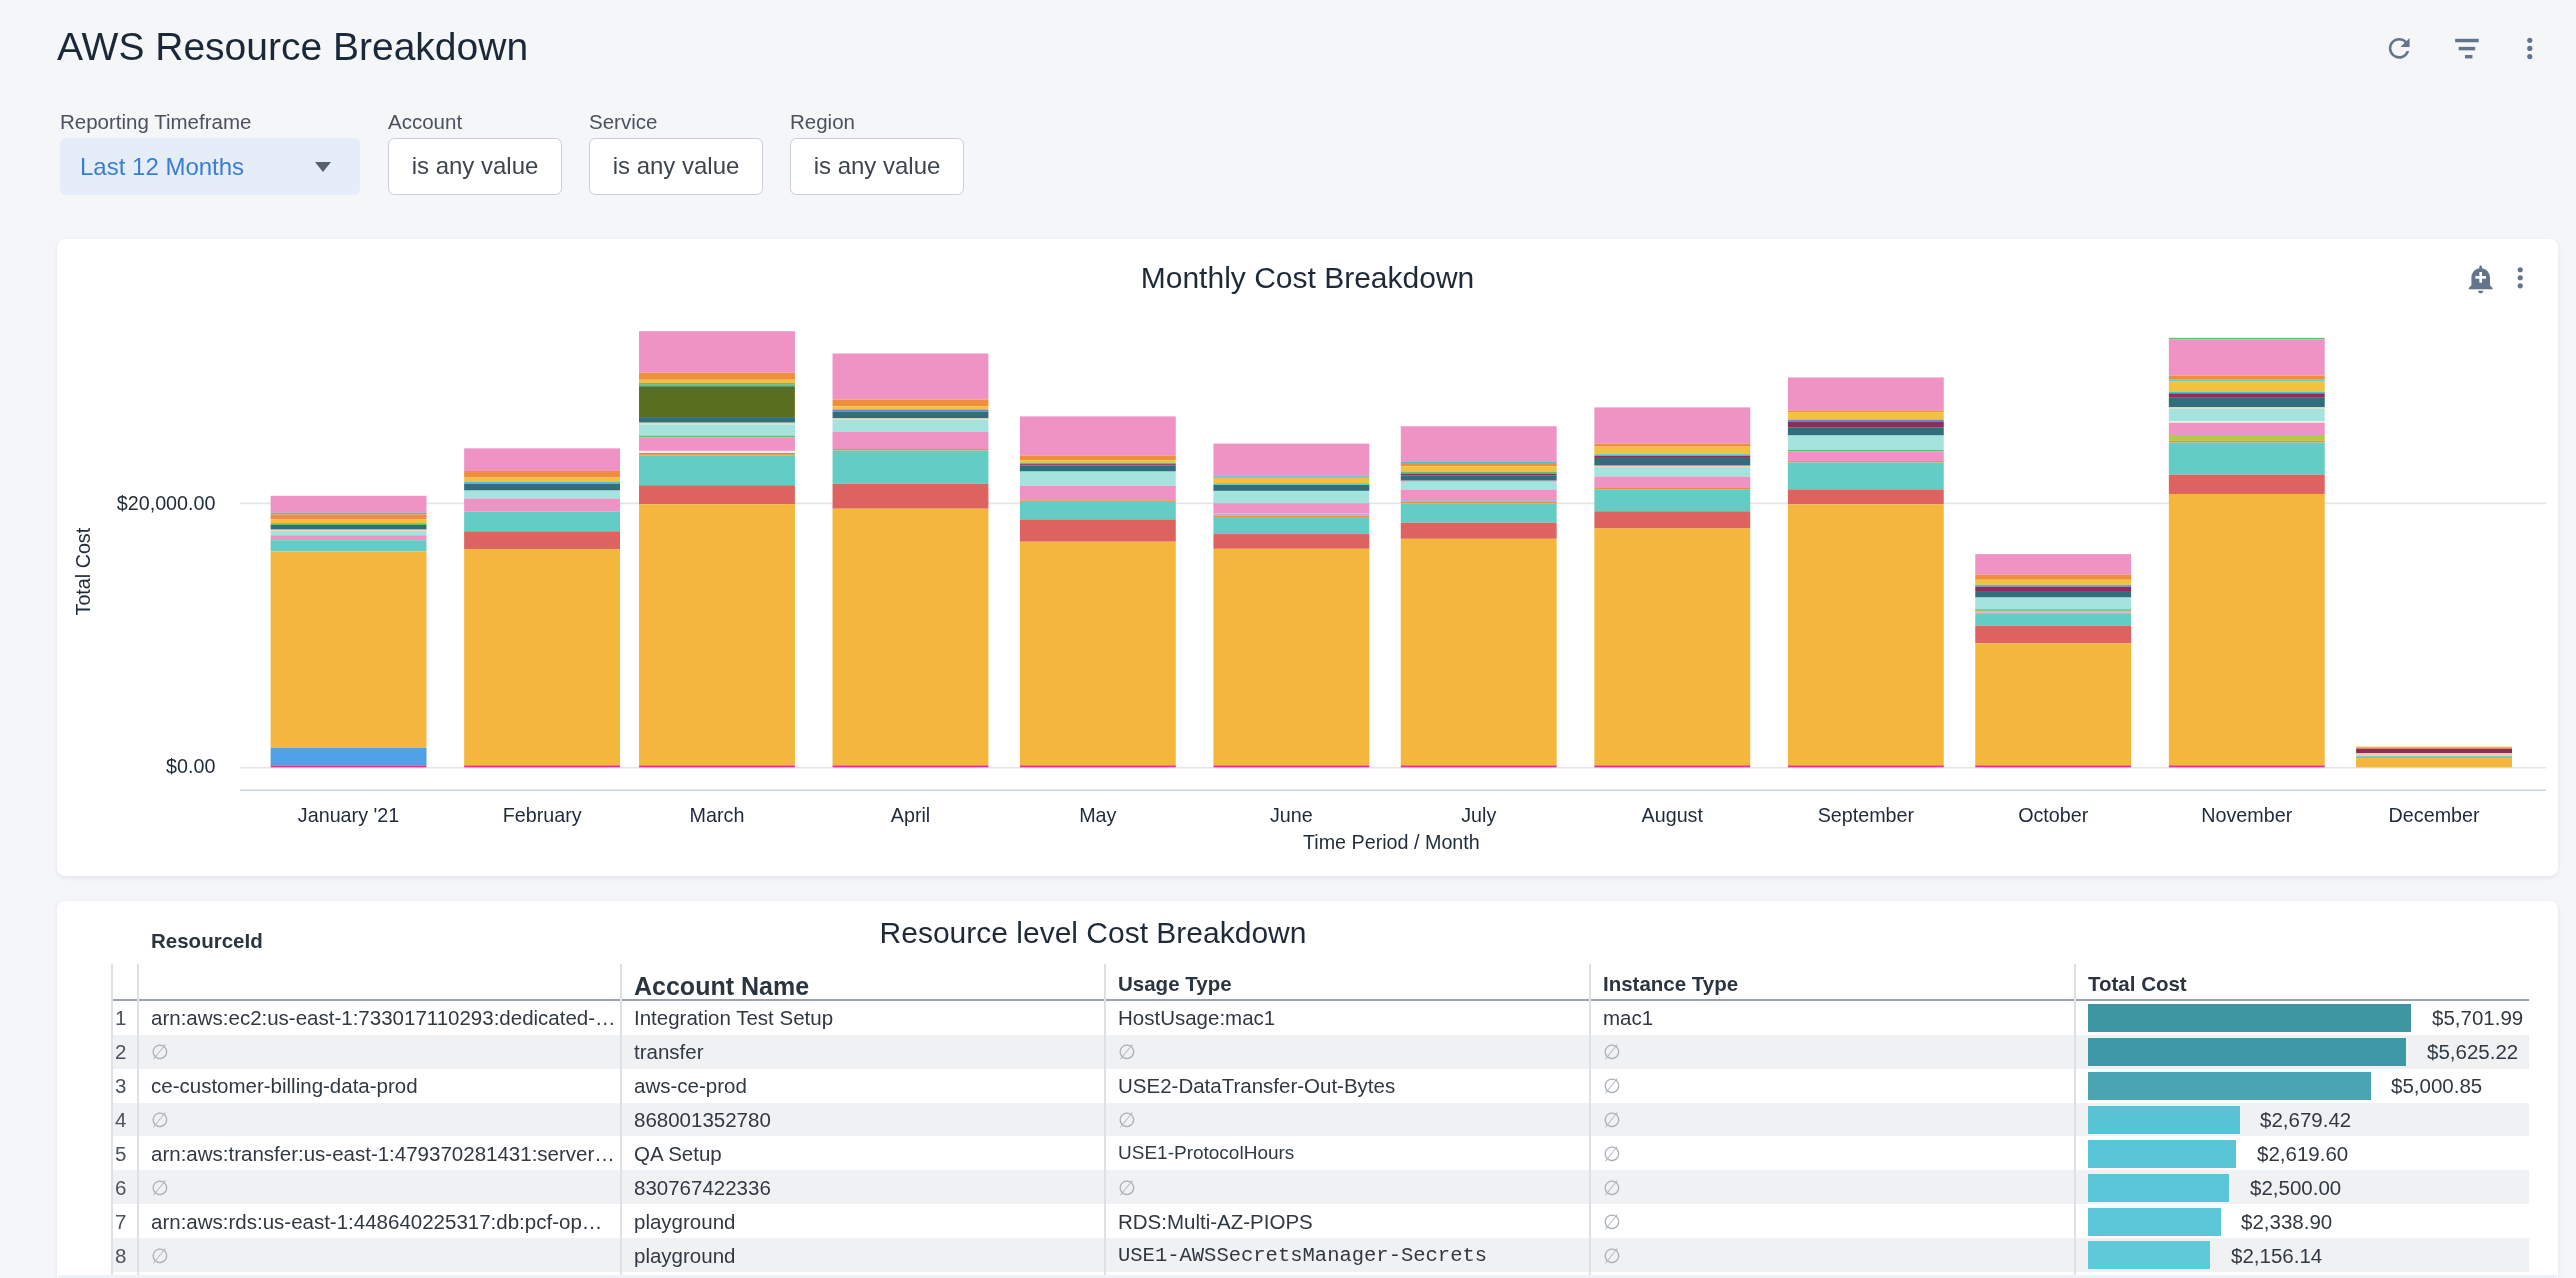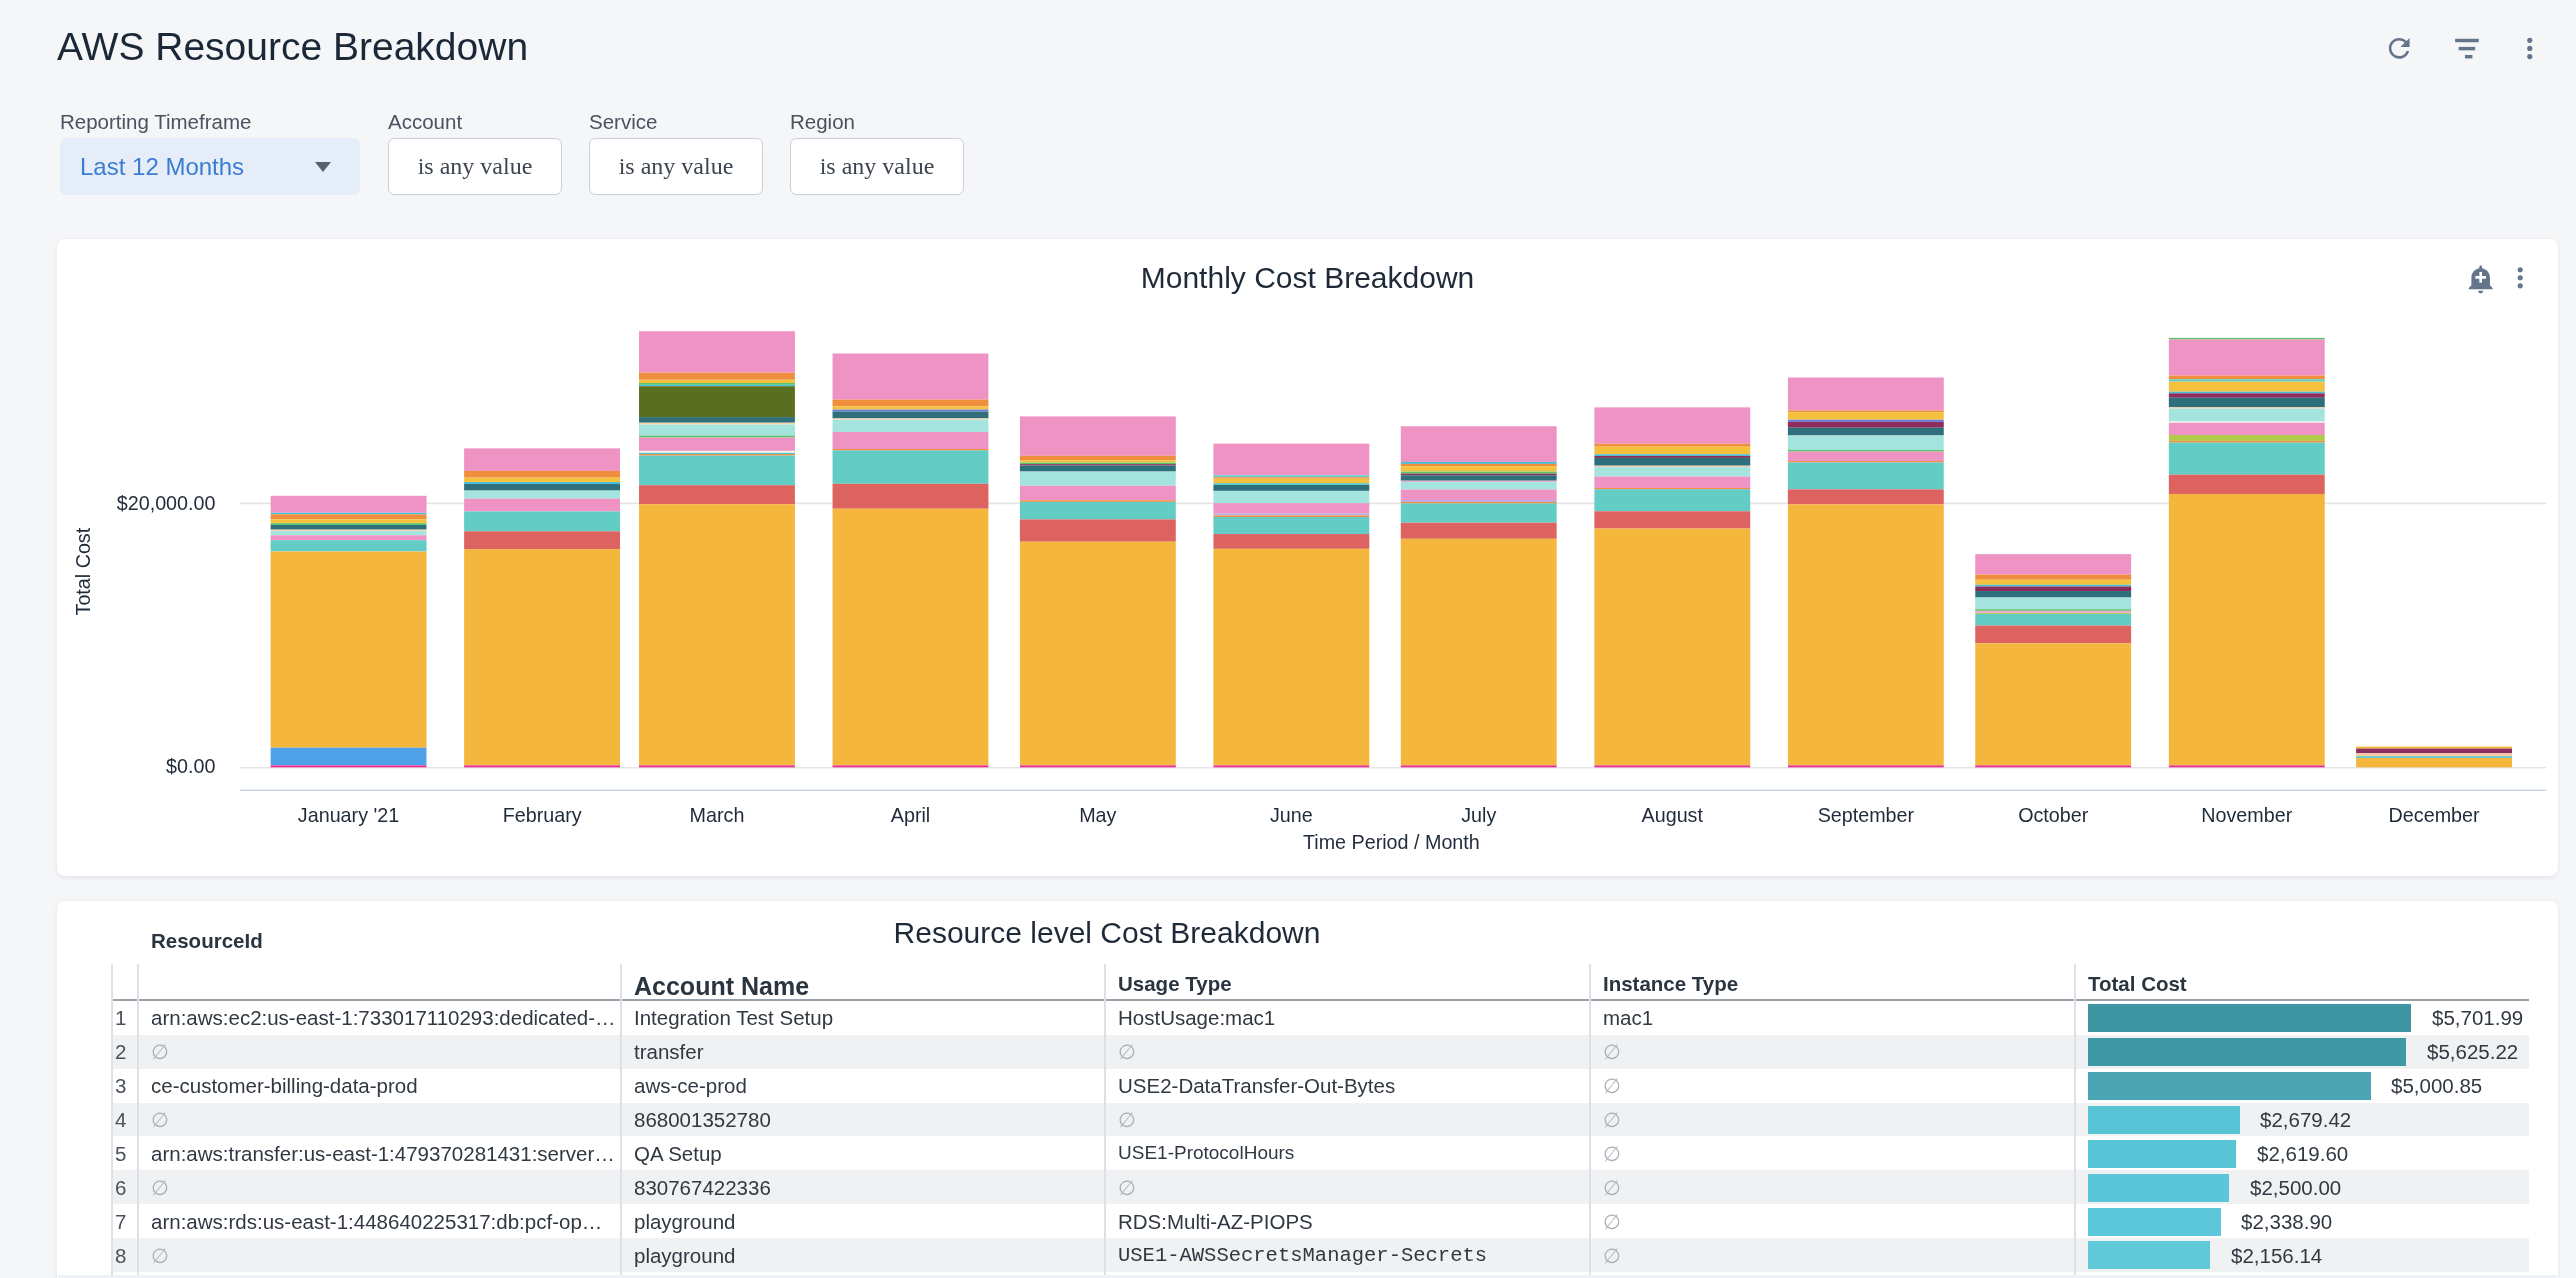--- a/index.html
+++ b/index.html
@@ -3,21 +3,21 @@
 <meta charset="utf-8">
 <style>
 * { margin:0; padding:0; box-sizing:border-box; }
 html,body { width:2576px; height:1279px; overflow:hidden; background:#f5f6f8;
   font-family:"Liberation Sans", sans-serif; position:relative; }
 .card { position:absolute; background:#ffffff; border-radius:8px;
   box-shadow:0 1.6px 4.7px rgba(20,30,60,.08); }
 .flabel { position:absolute; top:110px; font-size:20.5px; color:#49525e; }
 .fbox { position:absolute; top:138px; width:174px; height:57px; background:#fff;
   border:1.6px solid #c9ced8; border-radius:6.3px; text-align:center;
-  line-height:54px; font-size:24px; color:#3c4550;font-family:Liberation Serif, serif; }
+  line-height:54px; font-size:24px; color:#3c4550; }
 </style>
 </head>
 <body>
 <div style="position:absolute;left:57px;top:25px;font-size:39px;font-weight:500;color:#1b2838;">AWS Resource Breakdown</div>
 <svg style="position:absolute;left:2376px;top:27px;width:174px;height:44px" viewBox="0 0 220 56">
 <path transform="translate(9,7.3) scale(1.65)" fill="#64748b" d="M17.65 6.35C16.2 4.9 14.21 4 12 4c-4.42 0-7.99 3.58-8 8s3.57 8 7.99 8c3.73 0 6.84-2.55 7.73-6h-2.08c-.82 2.33-3.04 4-5.65 4-3.31 0-6-2.69-6-6s2.69-6 6-6c1.66 0 3.14.69 4.22 1.78L13 11h7V4l-2.35 2.35z"></path>
 <g fill="#64748b">
   <rect x="100" y="15" width="30" height="4.4"></rect>
   <rect x="104.5" y="25.3" width="21" height="4.4"></rect>
   <rect x="112.5" y="35.6" width="9.5" height="4.4"></rect>
@@ -228,21 +228,21 @@
 <text x="1391.0" y="1041" text-anchor="middle" font-size="25" fill="#1f2a3a">May</text>
 <text x="1636.2" y="1041" text-anchor="middle" font-size="25" fill="#1f2a3a">June</text>
 <text x="1873.7" y="1041" text-anchor="middle" font-size="25" fill="#1f2a3a">July</text>
 <text x="2118.9" y="1041" text-anchor="middle" font-size="25" fill="#1f2a3a">August</text>
 <text x="2364.2" y="1041" text-anchor="middle" font-size="25" fill="#1f2a3a">September</text>
 <text x="2601.6" y="1041" text-anchor="middle" font-size="25" fill="#1f2a3a">October</text>
 <text x="2846.8" y="1041" text-anchor="middle" font-size="25" fill="#1f2a3a">November</text>
 <text x="3084.2" y="1041" text-anchor="middle" font-size="25" fill="#1f2a3a">December</text>
 <text x="1763" y="1075" text-anchor="middle" font-size="25" fill="#1f2a3a">Time Period / Month</text>
 </svg>
-<div style="position:absolute;left:57px;top:916px;width:2100px;text-align:center;font-size:30px;font-weight:500;color:#1e2a38;">Resource level Cost Breakdown</div>
+<div style="position:absolute;left:43px;top:916px;width:2100px;text-align:center;font-size:30px;font-weight:500;color:#1e2a38;">Resource level Cost Breakdown</div>
 <div style="position:absolute;left:151px;top:929px;font-size:20.5px;font-weight:700;color:#2b3540;">ResourceId</div>
 <div style="position:absolute;left:634px;top:972px;font-size:25px;font-weight:700;color:#2b3540;">Account Name</div>
 <div style="position:absolute;left:1118px;top:972px;font-size:20.5px;font-weight:700;color:#2b3540;">Usage Type</div>
 <div style="position:absolute;left:1603px;top:972px;font-size:20.5px;font-weight:700;color:#2b3540;">Instance Type</div>
 <div style="position:absolute;left:2088px;top:972px;font-size:20.5px;font-weight:700;color:#2b3540;">Total Cost</div>
 <div style="position:absolute;left:111px;top:999px;width:2418px;height:1.6px;background:#99a1ab;"></div>
 <div style="position:absolute;left:111px;top:1001px;width:2418px;height:34px;background:#ffffff;"></div>
 <div style="position:absolute;left:115px;top:1006px;font-size:20.5px;color:#4a525e;">1</div>
 <div style="position:absolute;left:151px;top:1006px;white-space:nowrap;font-size:20.5px;color:#303842;">arn:aws:ec2:us-east-1:733017110293:dedicated-…</div>
 <div style="position:absolute;left:634px;top:1006px;white-space:nowrap;font-size:20.5px;color:#303842;">Integration Test Setup</div>

